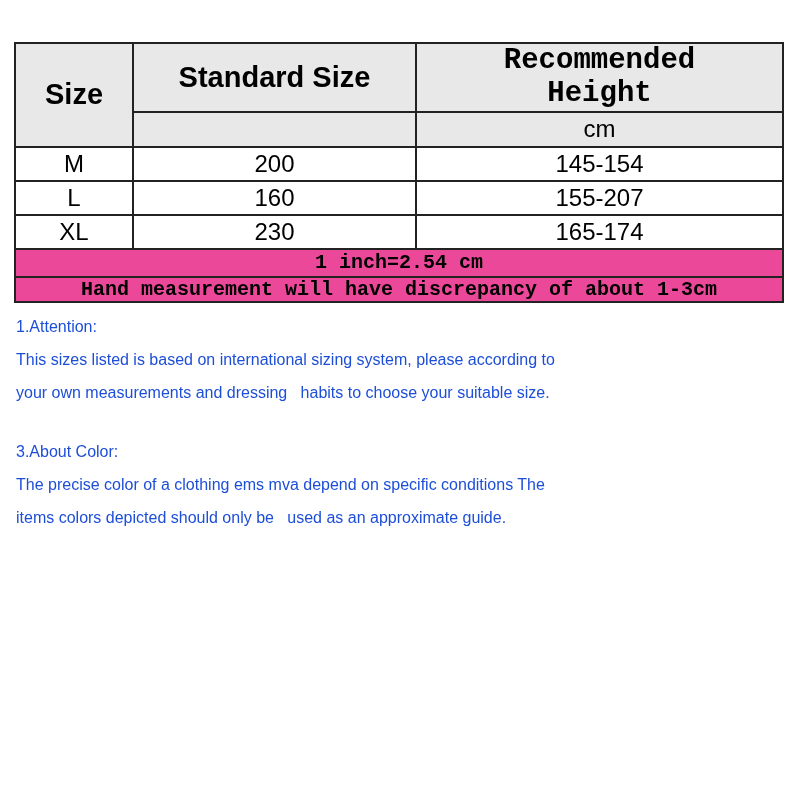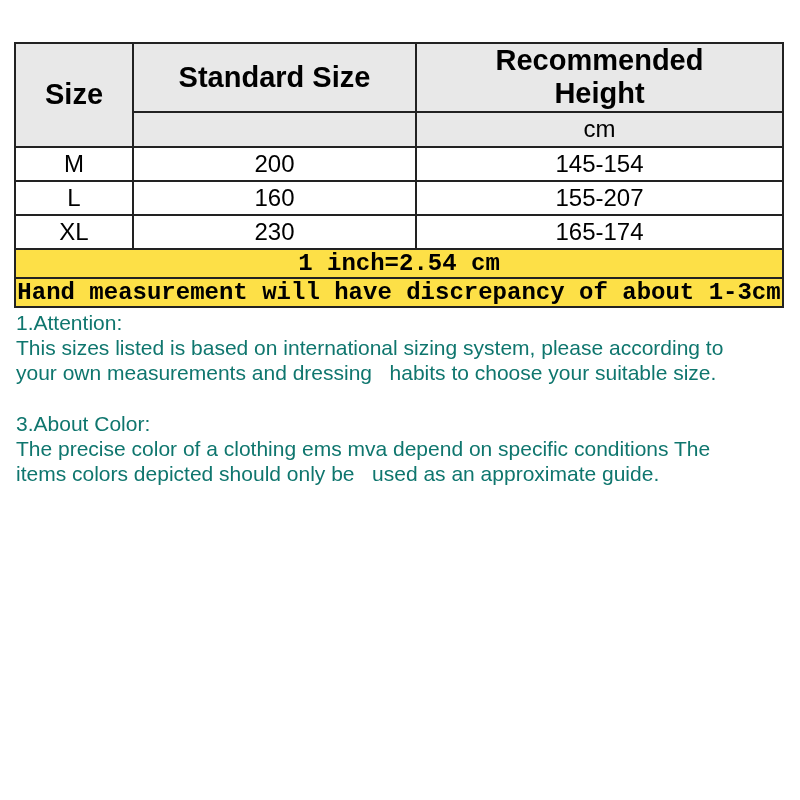--- a/index.html
+++ b/index.html
@@ -45,51 +45,52 @@
 
   th.hdr-cell {
     background: #e8e8e8;
     font-weight: bold;
     font-size: 29px;
     line-height: 1.15;
   }
   th.hdr-cell .wrap-limit {
     display: inline-block;
     max-width: 250px;
+    font-family: Liberation Mono, monospace;
   }
   th.unit-cell {
     background: #e8e8e8;
     font-weight: normal;
     font-size: 24px;
   }
   td.data-cell {
     background: #ffffff;
     font-size: 24px;
   }
   td.note-cell {
-    background: #fde047;
+    background: #ec4899;
     font-family: "Liberation Mono", "DejaVu Sans Mono", monospace;
     font-weight: bold;
-    font-size: 24px;
+    font-size: 20px;
     letter-spacing: 0px;
   }
 
   
   .notes-area {
     position: absolute;
     left: 16px;
     top: 310px;
     width: 780px;
   }
   .note-section {
-    font-size: 21px;
-    line-height: 25px;
+    font-size: 16px;
+    line-height: 33px;
     white-space: pre-wrap;
     margin-bottom: 26px;
-    color: #0f766e;
+    color: #1d4ed8;
   }
 </style>
 </head>
 <body>
 
 <div class="page">
 
   <table class="size-table">
     <colgroup>
       <col class="col-size">

